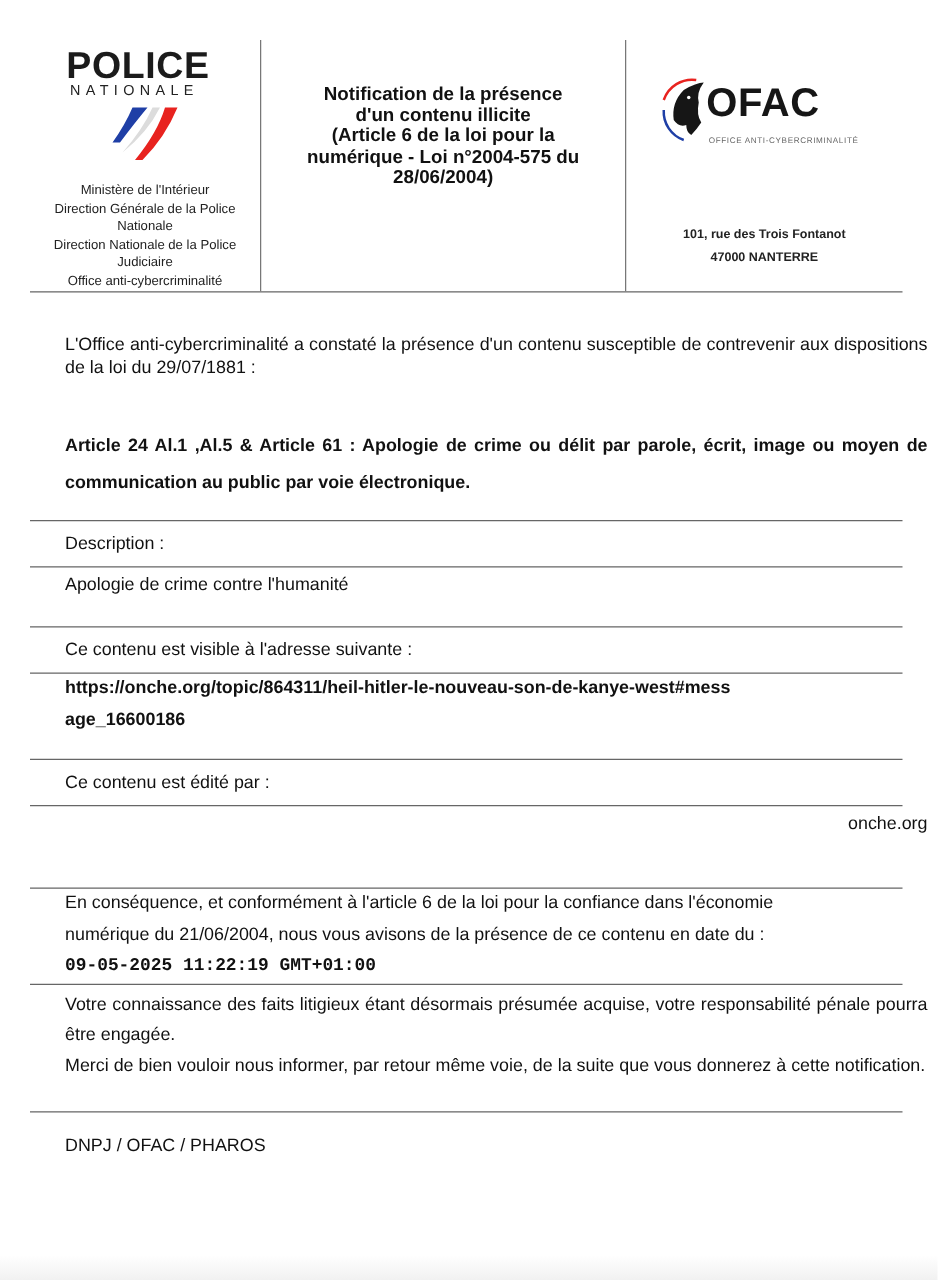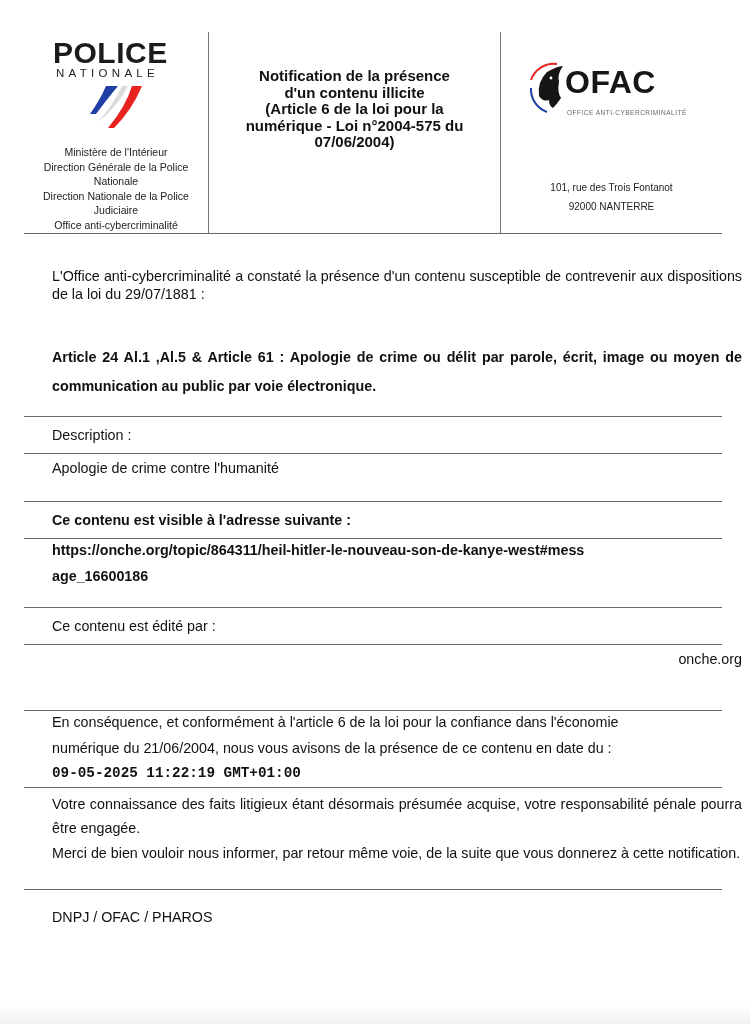--- a/index.html
+++ b/index.html
@@ -15,21 +15,21 @@
     .col2 { position:absolute; left:185px; top:0; width:291px; height:201px; }
     .col3 { position:absolute; left:477px; top:0; width:221px; height:201px; text-align:center; }
     .pn-word { position:absolute; left:29px; top:4px; font-weight:900; font-size:30px; letter-spacing:0.5px; color:#1b1b1b; font-family:"Liberation Sans", sans-serif; }
     .pn-sub { position:absolute; left:32px; top:35px; font-size:11.5px; letter-spacing:4.3px; color:#222; }
     .pn-flag { position:absolute; left:60px; top:52px; }
     .min-text { position:absolute; left:0; right:0; top:113px; font-size:10.5px; line-height:14.6px; color:#222; }
     .title { position:absolute; left:0; right:0; top:36px; text-align:center; font-weight:bold; font-size:15px; line-height:16.5px; color:#111; }
     .ofac-logo { position:absolute; left:26px; top:26px; }
     .ofac-word { position:absolute; left:64px; top:32px; font-weight:900; font-size:32px; color:#161616; letter-spacing:0.5px; }
     .ofac-sub { position:absolute; left:66px; top:77px; font-size:6.5px; color:#666; letter-spacing:0.5px; }
-    .addr { position:absolute; left:0; right:0; top:146px; font-size:10px; line-height:19px; color:#222; }
+    .addr { position:absolute; left:0; right:0; top:146px; font-size:10px; line-height:19px; color:#222;font-weight:bold; }
 
     .p { position:absolute; left:28px; width:690px; font-size:14.3px; color:#111;margin-left:24px; }
     .just { text-align:justify; text-align-last:left; }
     .rule { position:absolute; left:24px; width:698px; height:0; border-top:1.5px solid #666; }
     .b { font-weight:bold; }
   </style>
 </head>
 <body>
 
 <div class="header">
@@ -50,49 +50,49 @@
       <div>Office anti-cybercriminalité</div>
     </div>
   </div>
   <div class="vline" style="left:184px"></div>
   <div class="col2">
     <div class="title">
       <div>Notification de la présence</div>
       <div>d'un contenu illicite</div>
       <div>(Article 6 de la loi pour la</div>
       <div>numérique - Loi n°2004-575 du</div>
-      <div>07/06/2004)</div>
+      <div>28/06/2004)</div>
     </div>
   </div>
   <div class="vline" style="left:476px"></div>
   <div class="col3">
     <svg class="ofac-logo" width="44" height="58" viewBox="0 0 44 58">
       <path d="M30 6 A24 24 0 0 0 4 22" fill="none" stroke="#e8231f" stroke-width="2"></path>
       <path d="M4 30 A24 24 0 0 0 20 54" fill="none" stroke="#1f3fa6" stroke-width="2"></path>
       <path d="M12 38 Q10 24 20 14 Q30 8 36 8 Q30 16 32 24 Q30 34 34 40 Q30 46 26 50 Q22 48 22 42 Q16 44 12 38 Z" fill="#161616"></path>
       <circle cx="24" cy="20" r="1.4" fill="#fff"></circle>
     </svg>
     <div class="ofac-word">OFAC</div>
     <div class="ofac-sub">OFFICE ANTI-CYBERCRIMINALITÉ</div>
     <div class="addr">
       <div>101, rue des Trois Fontanot</div>
-      <div>92000 NANTERRE</div>
+      <div>47000 NANTERRE</div>
     </div>
   </div>
 </div>
 
 <div class="p just" style="top:267px; line-height:18px;">L'Office anti-cybercriminalité a constaté la présence d'un contenu susceptible de contrevenir aux dispositions de la loi du 29/07/1881 :</div>
 <div class="p b just" style="top:343px; line-height:29px;">Article 24 Al.1 ,Al.5 &amp; Article 61 : Apologie de crime ou délit par parole, écrit, image ou moyen de communication au public par voie électronique.</div>
 
 <div class="rule" style="top:416px"></div>
 <div class="p" style="top:427px;">Description :</div>
 <div class="rule" style="top:453px"></div>
 <div class="p" style="top:460px;">Apologie de crime contre l'humanité</div>
 <div class="rule" style="top:501px"></div>
-<div class="p" style="top:512px;font-weight:bold;">Ce contenu est visible à l'adresse suivante :</div>
+<div class="p" style="top:512px;">Ce contenu est visible à l'adresse suivante :</div>
 <div class="rule" style="top:538px"></div>
 <div class="p b" style="top:542px;">https://onche.org/topic/864311/heil-hitler-le-nouveau-son-de-kanye-west#mess</div>
 <div class="p b" style="top:568px;">age_16600186</div>
 <div class="rule" style="top:607px"></div>
 <div class="p" style="top:618px;">Ce contenu est édité par :</div>
 <div class="rule" style="top:644px"></div>
 <div class="p" style="top:651px; text-align:right; width:690px;">onche.org</div>
 <div class="rule" style="top:710px"></div>
 <div class="p" style="top:714px;">En conséquence, et conformément à l'article 6 de la loi pour la confiance dans l'économie</div>
 <div class="p" style="top:740px;">numérique du 21/06/2004, nous vous avisons de la présence de ce contenu en date du :</div>

